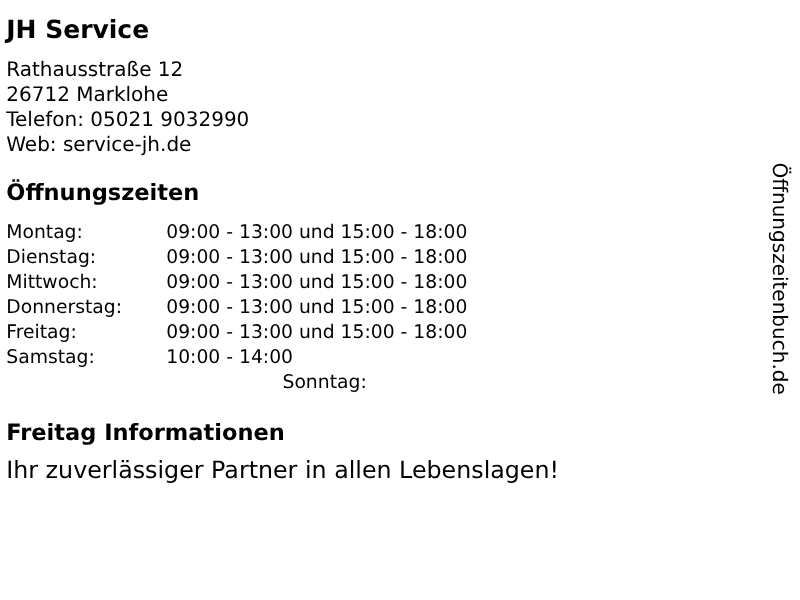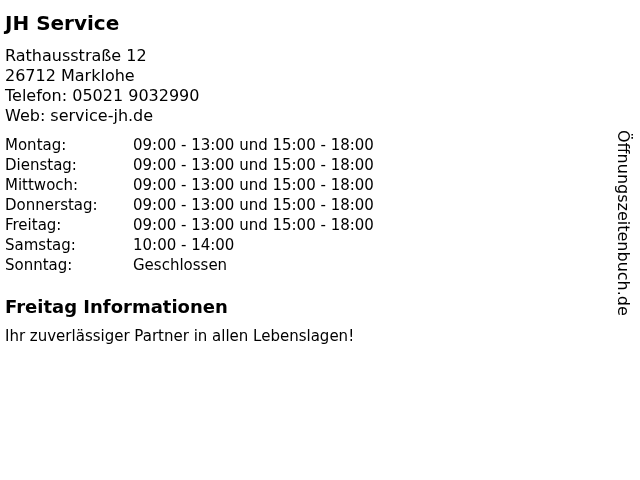--- a/index.html
+++ b/index.html
@@ -54,21 +54,21 @@
     flex: 0 0 128px;
   }
   .hours-time {
     flex: 1;
   }
   .more-info-heading {
     margin-top: 21px;
   }
   .tagline {
     margin-top: 8px;
-    font-size: 15px;
+    font-size: 19px;
     line-height: 20px;
   }
   .watermark {
     position: absolute;
     top: 130px;
     right: 8px;
     writing-mode: vertical-rl;
     font-size: 16px;
     line-height: 18px;
     white-space: nowrap;
@@ -82,20 +82,21 @@
 
   <h1 class="page-title">JH Service</h1>
 
   <div class="contact-block">
     <div class="contact-line">Rathausstraße 12</div>
     <div class="contact-line">26712 Marklohe</div>
     <div class="contact-line">Telefon: 05021 9032990</div>
     <div class="contact-line">Web: service-jh.de</div>
   </div>
 
+  <h2 class="section-heading">Öffnungszeiten</h2>
 
   <div class="hours-table">
     <div class="hours-row">
       <span class="hours-day">Montag:</span>
       <span class="hours-time">09:00 - 13:00 und 15:00 - 18:00</span>
     </div>
     <div class="hours-row">
       <span class="hours-day">Dienstag:</span>
       <span class="hours-time">09:00 - 13:00 und 15:00 - 18:00</span>
     </div>
@@ -110,21 +111,20 @@
     <div class="hours-row">
       <span class="hours-day">Freitag:</span>
       <span class="hours-time">09:00 - 13:00 und 15:00 - 18:00</span>
     </div>
     <div class="hours-row">
       <span class="hours-day">Samstag:</span>
       <span class="hours-time">10:00 - 14:00</span>
     </div>
     <div class="hours-row">
       <span class="hours-day">Sonntag:</span>
-      <span class="hours-time">Geschlossen</span>
     </div>
   </div>
 
   <h2 class="section-heading more-info-heading">Freitag Informationen</h2>
 
   <div class="tagline">Ihr zuverlässiger Partner in allen Lebenslagen!</div>
 
 </div>
 
 <div class="watermark">Öffnungszeitenbuch.de</div>

